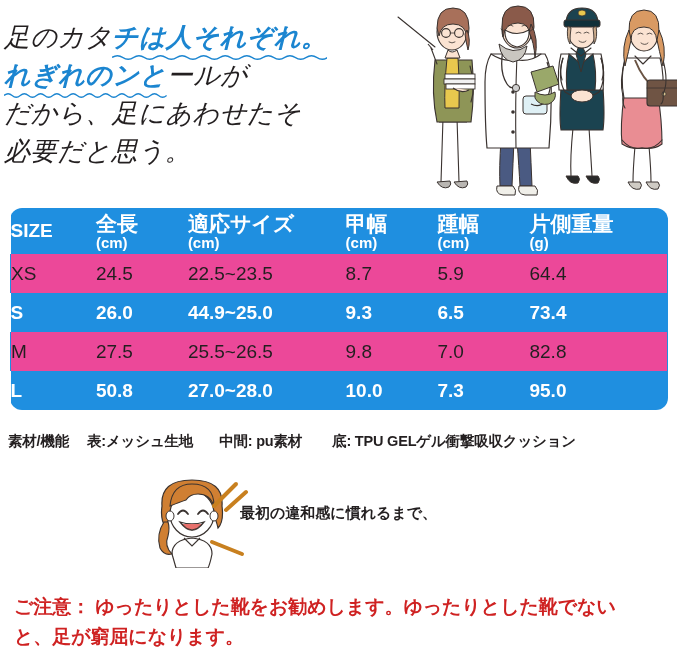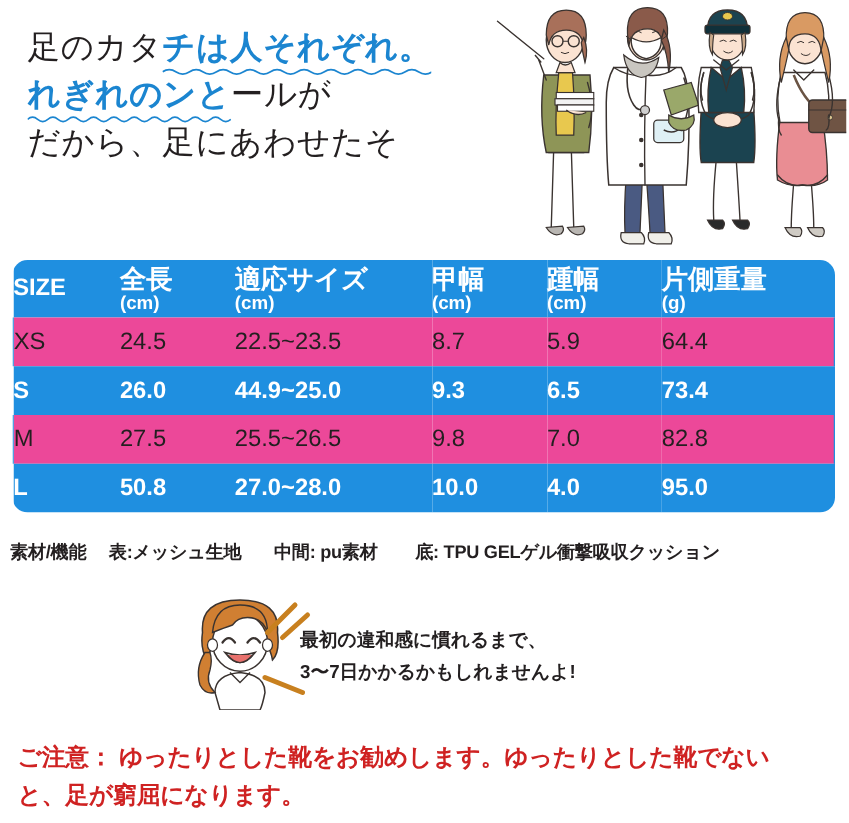--- a/index.html
+++ b/index.html
@@ -12,23 +12,24 @@
     height: 658px;
     position: relative;
     overflow: hidden;
     font-family: "Liberation Sans", "DejaVu Sans", sans-serif;
     color: #231f20;
   }
 
   
   .headline {
     position: absolute;
-    left: 22px;
+    left: 4px;
     top: 18px;
     width: 420px;
+    font-style: italic;
   }
   .hl-line {
     font-size: 26px;
     line-height: 38px;
     font-weight: 500;
     white-space: nowrap;
     letter-spacing: 0.5px;
     position: relative;
   }
   .hl-blk { color: #231f20; }
@@ -192,20 +193,23 @@
           <path d="M0,4 Q5,0 10,4 T20,4 T30,4 T40,4 T50,4 T60,4 T70,4 T80,4 T90,4 T100,4 T110,4 T120,4 T130,4 T140,4 T150,4 T160,4 T170,4 T180,4 T190,4 T200,4" fill="none" stroke="#1b85d0" stroke-width="1.6"></path>
         </svg></span>
   </div>
   <div class="hl-line">
     <span class="wavy-wrap"><span class="hl-blue">れぎれのンと</span><svg class="wv" viewBox="0 0 200 8" preserveAspectRatio="none">
           <path d="M0,4 Q5,0 10,4 T20,4 T30,4 T40,4 T50,4 T60,4 T70,4 T80,4 T90,4 T100,4 T110,4 T120,4 T130,4 T140,4 T150,4 T160,4 T170,4 T180,4 T190,4 T200,4" fill="none" stroke="#1b85d0" stroke-width="1.6"></path>
         </svg></span><span class="hl-blk">ールが</span>
   </div>
   <div class="hl-line">
     <span class="hl-blk">だから、足にあわせたそ</span>
+  </div>
+  <div class="hl-line">
+    <span class="hl-blk">必要だと思う。</span>
   </div>
 </div>
 
 <svg class="people" viewBox="0 0 282 205">
   <defs>
     <style>
       .ln  { fill:none; stroke:#3a3330; stroke-width:1.1; stroke-linecap:round; stroke-linejoin:round; }
       .lnt { fill:none; stroke:#3a3330; stroke-width:0.8; stroke-linecap:round; }
       .sk  { fill:#fbe3d2; stroke:#3a3330; stroke-width:1.1; }
       .wh  { fill:#ffffff; stroke:#3a3330; stroke-width:1.1; }
@@ -394,21 +398,21 @@
       <td>25.5~26.5</td>
       <td>9.8</td>
       <td>7.0</td>
       <td>82.8</td>
     </tr>
     <tr class="row-blue">
       <td>L</td>
       <td>50.8</td>
       <td>27.0~28.0</td>
       <td>10.0</td>
-      <td>4.0</td>
+      <td>7.3</td>
       <td>95.0</td>
     </tr>
   </tbody>
 </table>
 
 <div class="material">
   <span class="seg">素材/機能</span><span class="gap1"></span><span class="seg">表:メッシュ生地</span><span class="gap2"></span><span class="seg">中間: pu素材</span><span class="gap3"></span><span class="seg">底: TPU GELゲル衝撃吸収クッション</span>
 </div>
 
 <svg class="girl-wrap" viewBox="0 0 110 92">
@@ -435,19 +439,18 @@
 </svg>
 
 <svg class="emph" viewBox="0 0 44 84">
   <line x1="6" y1="26" x2="28" y2="4" stroke="#c8801f" stroke-width="4" stroke-linecap="round"></line>
   <line x1="18" y1="30" x2="38" y2="12" stroke="#c8801f" stroke-width="4" stroke-linecap="round"></line>
   <line x1="4" y1="62" x2="34" y2="74" stroke="#c8801f" stroke-width="4" stroke-linecap="round"></line>
 </svg>
 
 <div class="speech">
   <div class="speech-line">最初の違和感に慣れるまで、</div>
-  <div class="speech-line">3〜7日かかるかもしれませんよ!</div>
 </div>
 
 <div class="notice">
   <div class="notice-line">ご注意： ゆったりとした靴をお勧めします。ゆったりとした靴でない</div>
   <div class="notice-line">と、足が窮屈になります。</div>
 </div>
 
 </body></html>

